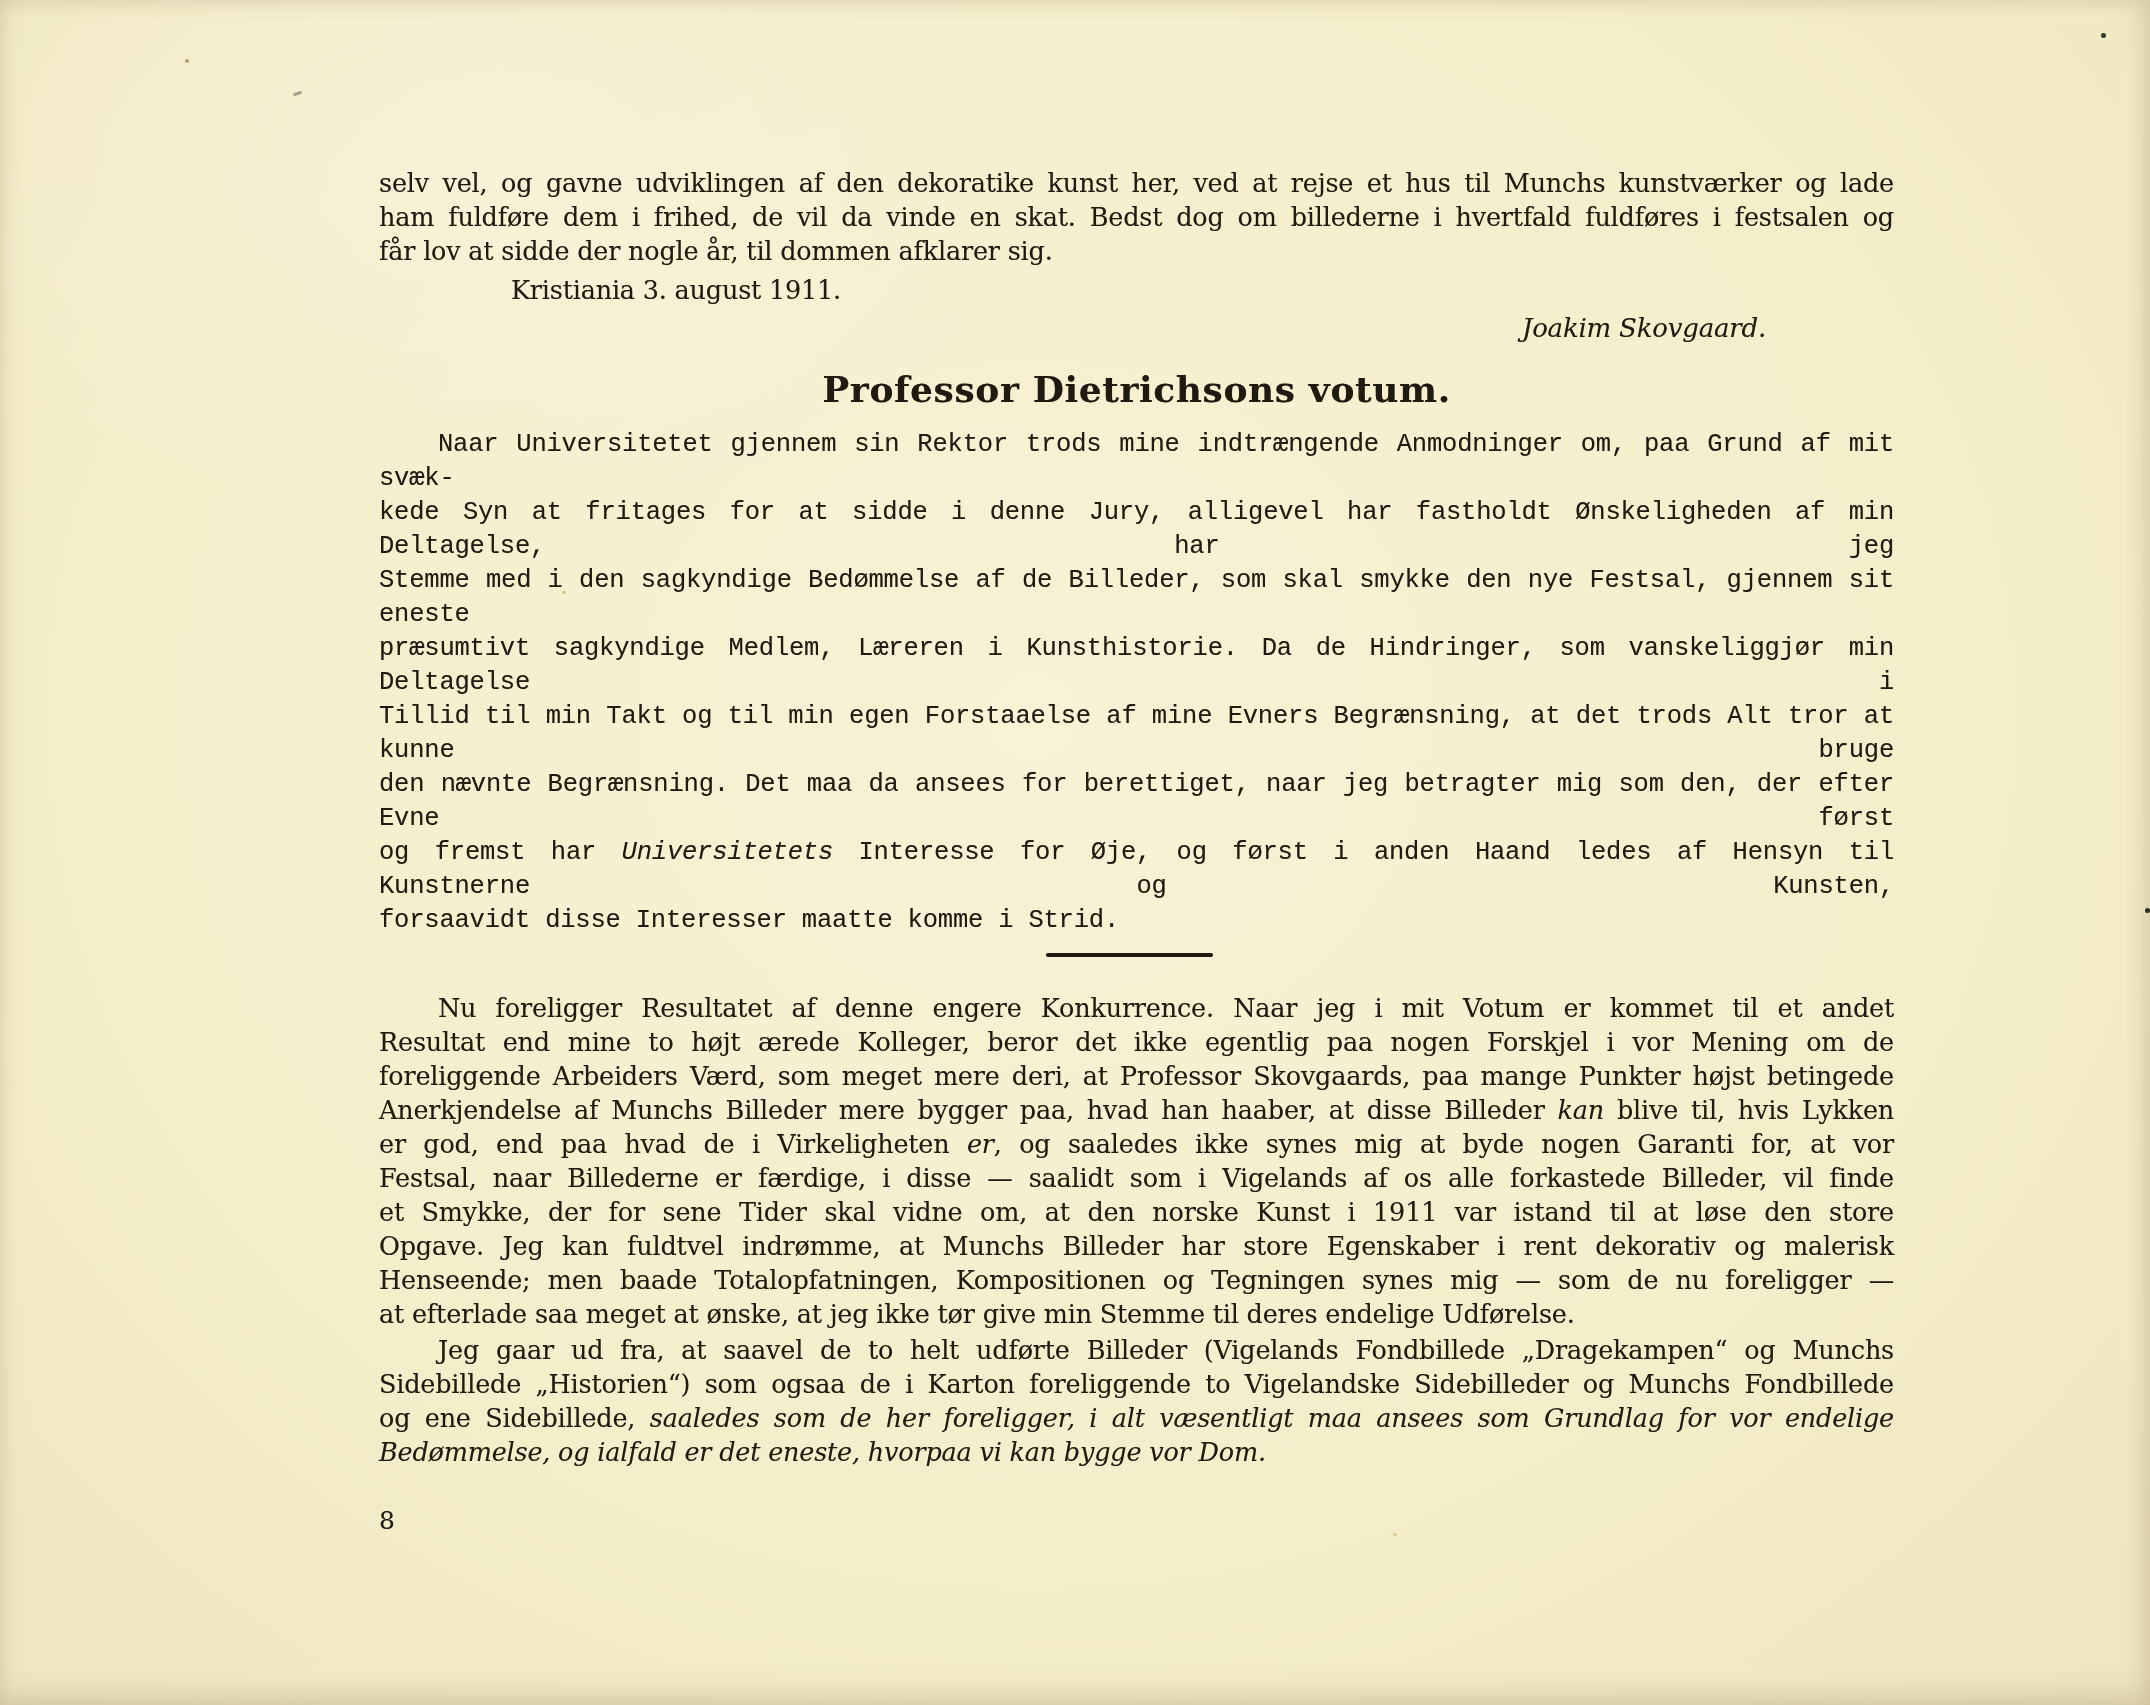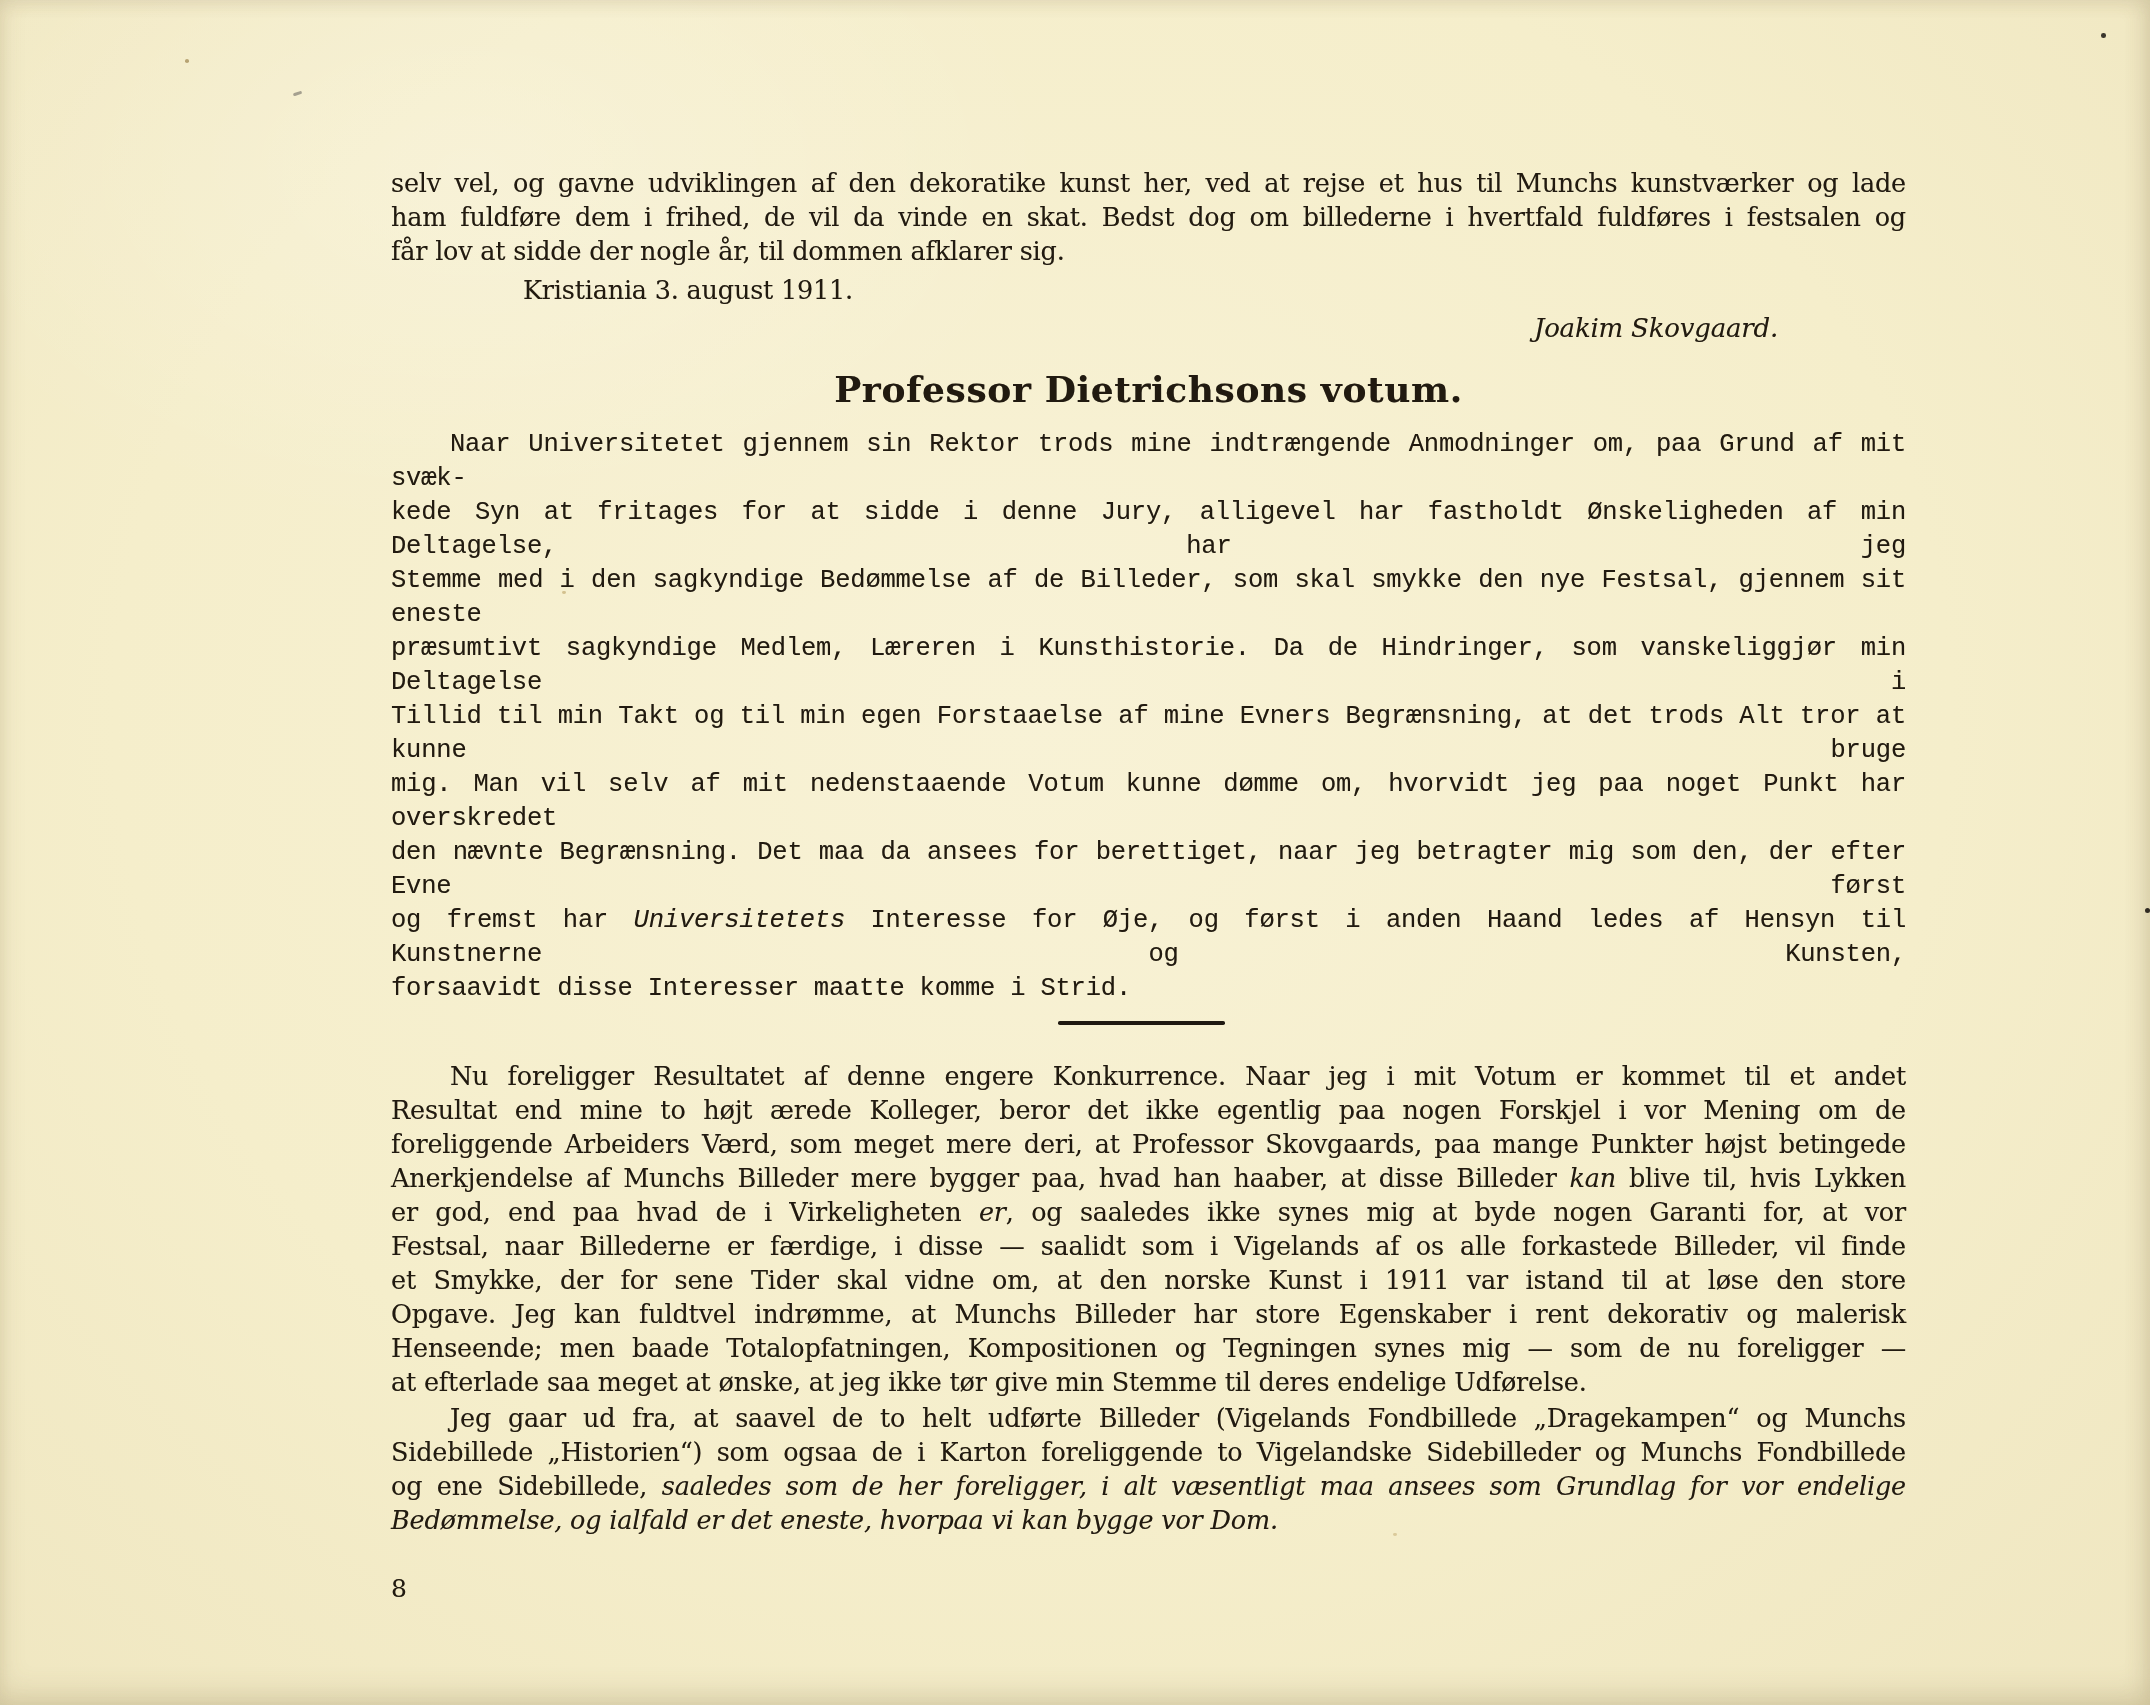--- a/index.html
+++ b/index.html
@@ -13,21 +13,21 @@
     position:absolute;inset:0;
     background:
       radial-gradient(936px 585px at 22% 10%, rgba(255,255,255,.22), rgba(255,255,255,0) 62%),
       radial-gradient(ellipse at 48% 42%, #f8f2d6 0%, #f5eecb 58%, #efe6c0 100%);
     box-shadow:
       inset 0 -14px 27px rgba(110,92,50,.16),
       inset -9.4px 0 20px rgba(110,92,50,.09),
       inset 0 7px 15px rgba(110,92,50,.05);
   }
   .textblock{
-    position:absolute;left:391px;top:166px;width:1515px;
+    position:absolute;left:379px;top:166px;width:1515px;
     color:#211a10;
     font-size:25.5px;line-height:34px;letter-spacing:-0.2px;
     text-shadow:0 0 0.6px rgba(35,28,15,.35);
   }
   .tl{text-align:justify;text-align-last:justify;}
   .tl.last{text-align-last:left;}
   .tl.ind{text-indent:59px;}
   .tl i, .signature, .dateline i{font-style:italic;}
   .dateline{margin-top:4.7px;padding-left:132px;}
   .signature{margin-top:4.7px;text-align:right;padding-right:128px;font-style:italic;font-size:26px;}
@@ -71,21 +71,20 @@
     <div class="signature">Joakim Skovgaard.</div>
 
     <h1 class="heading">Professor Dietrichsons votum.</h1>
 
     <div class="para para-1">
         <div class="tl ind"><span>Naar Universitetet gjennem sin Rektor trods mine indtrængende Anmodninger om, paa Grund af mit svæk-</span></div>
         <div class="tl"><span>kede Syn at fritages for at sidde i denne Jury, alligevel har fastholdt Ønskeligheden af min Deltagelse, har jeg</span></div>
         <div class="tl"><span>Stemme med i den sagkyndige Bedømmelse af de Billeder, som skal smykke den nye Festsal, gjennem sit eneste</span></div>
         <div class="tl"><span>præsumtivt sagkyndige Medlem, Læreren i Kunsthistorie. Da de Hindringer, som vanskeliggjør min Deltagelse i</span></div>
         <div class="tl"><span>Tillid til min Takt og til min egen Forstaaelse af mine Evners Begrænsning, at det trods Alt tror at kunne bruge</span></div>
-        <div class="tl"><span>mig. Man vil selv af mit nedenstaaende Votum kunne dømme om, hvorvidt jeg paa noget Punkt har overskredet</span></div>
         <div class="tl"><span>den nævnte Begrænsning. Det maa da ansees for berettiget, naar jeg betragter mig som den, der efter Evne først</span></div>
         <div class="tl"><span>og fremst har </span><i>Universitetets</i><span> Interesse for Øje, og først i anden Haand ledes af Hensyn til Kunstnerne og Kunsten,</span></div>
         <div class="tl last"><span>forsaavidt disse Interesser maatte komme i Strid.</span></div>
       </div>
 
     <div class="rule"></div>
 
     <div class="para para-2">
         <div class="tl ind"><span>Nu foreligger Resultatet af denne engere Konkurrence.  Naar jeg i mit Votum er kommet til et andet</span></div>
         <div class="tl"><span>Resultat end mine to højt ærede Kolleger, beror det ikke egentlig paa nogen Forskjel i vor Mening om de</span></div>

